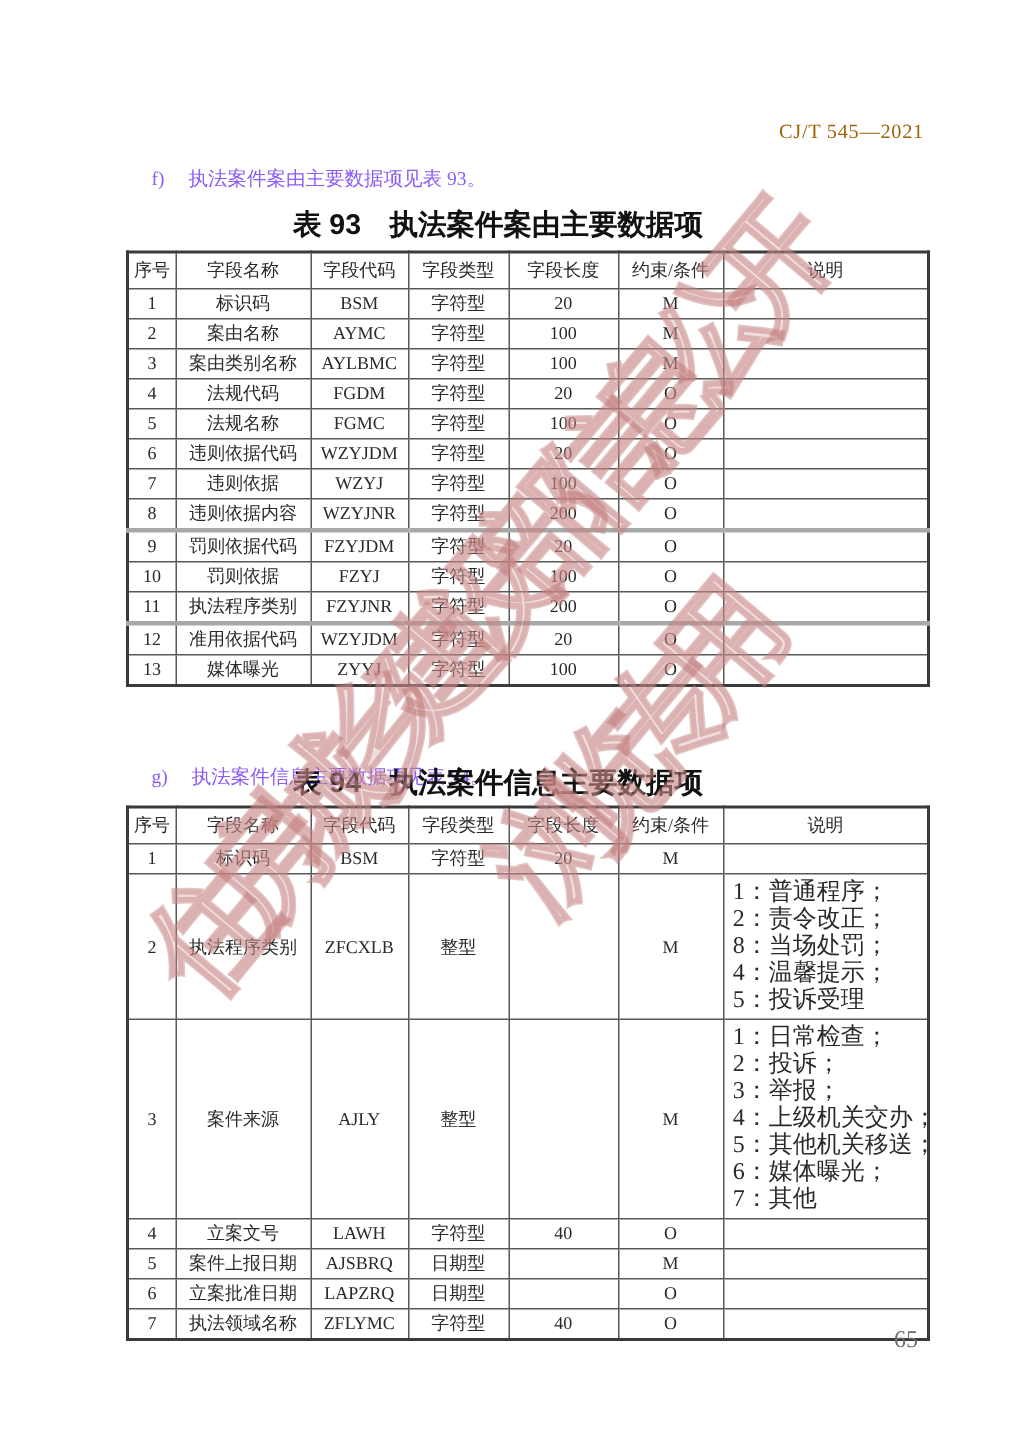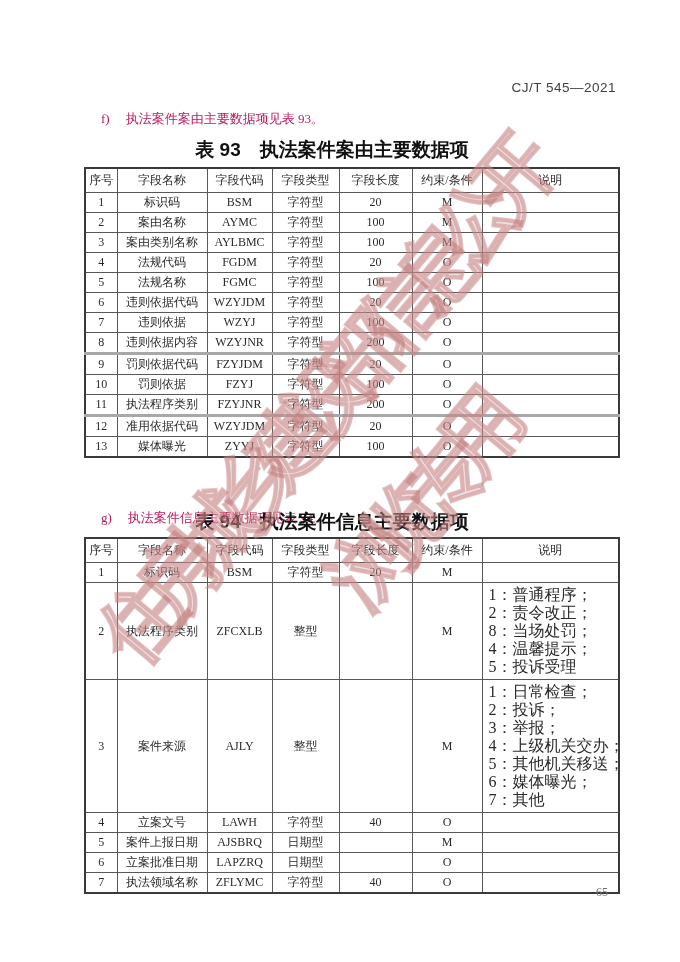--- a/index.html
+++ b/index.html
@@ -6,29 +6,29 @@
   body{
     width:680px;height:962px;position:relative;background:#ffffff;
     font-family:"Liberation Serif","DejaVu Serif",serif;color:#1d1d1d;
     overflow:hidden;
   }
   .page{position:absolute;inset:0;background:#fff;}
 
   
   .std-code{
     position:absolute;top:80px;right:64px;font-size:13.5px;letter-spacing:0.5px;
-    font-family:Liberation Sans, sans-serif;color:#404040;
+    font-family:Liberation Serif, serif;color:#a16207;
   }
   .page-num{
-    position:absolute;top:885px;left:596px;font-size:12px;color:#6e6e6e;
+    position:absolute;top:885px;left:596px;font-size:16px;color:#6e6e6e;
     font-family:"Liberation Serif",serif;
   }
 
   
-  .item{position:absolute;left:101px;font-size:13px;color:#be185d;white-space:nowrap;}
+  .item{position:absolute;left:101px;font-size:13px;color:#8b5cf6;white-space:nowrap;}
   #item-f{top:110px;}
   #item-g{top:509px;}
   .item .marker{display:inline-block;margin-right:16px;}
 
   
   .tbl-title{
     position:absolute;left:0;width:664px;text-align:center;
     font-family:"Liberation Sans","DejaVu Sans",sans-serif;
     font-weight:bold;font-size:19px;color:#111;
   }

